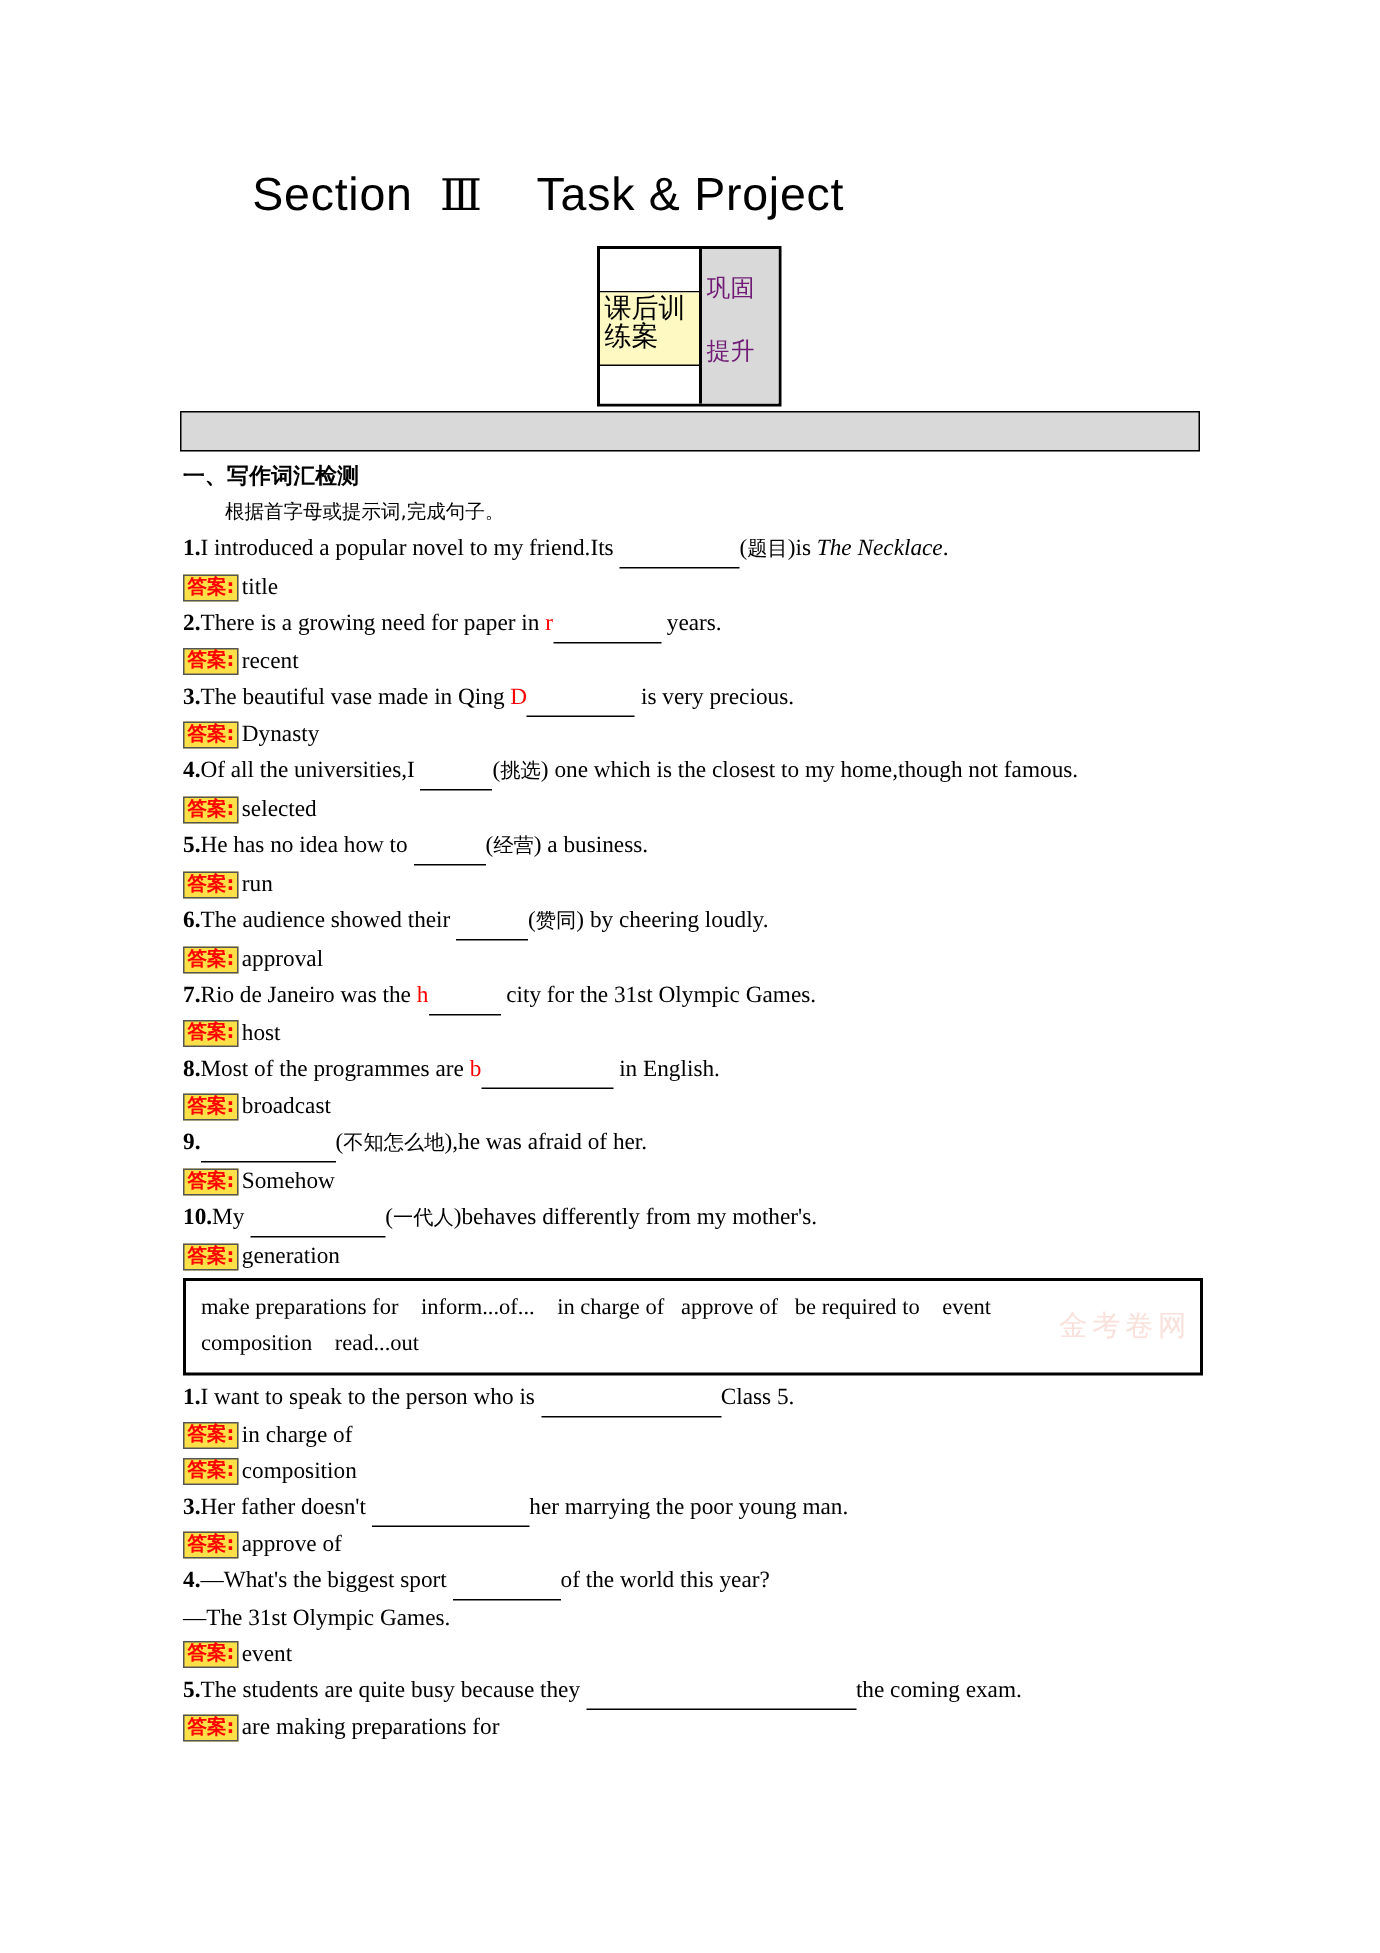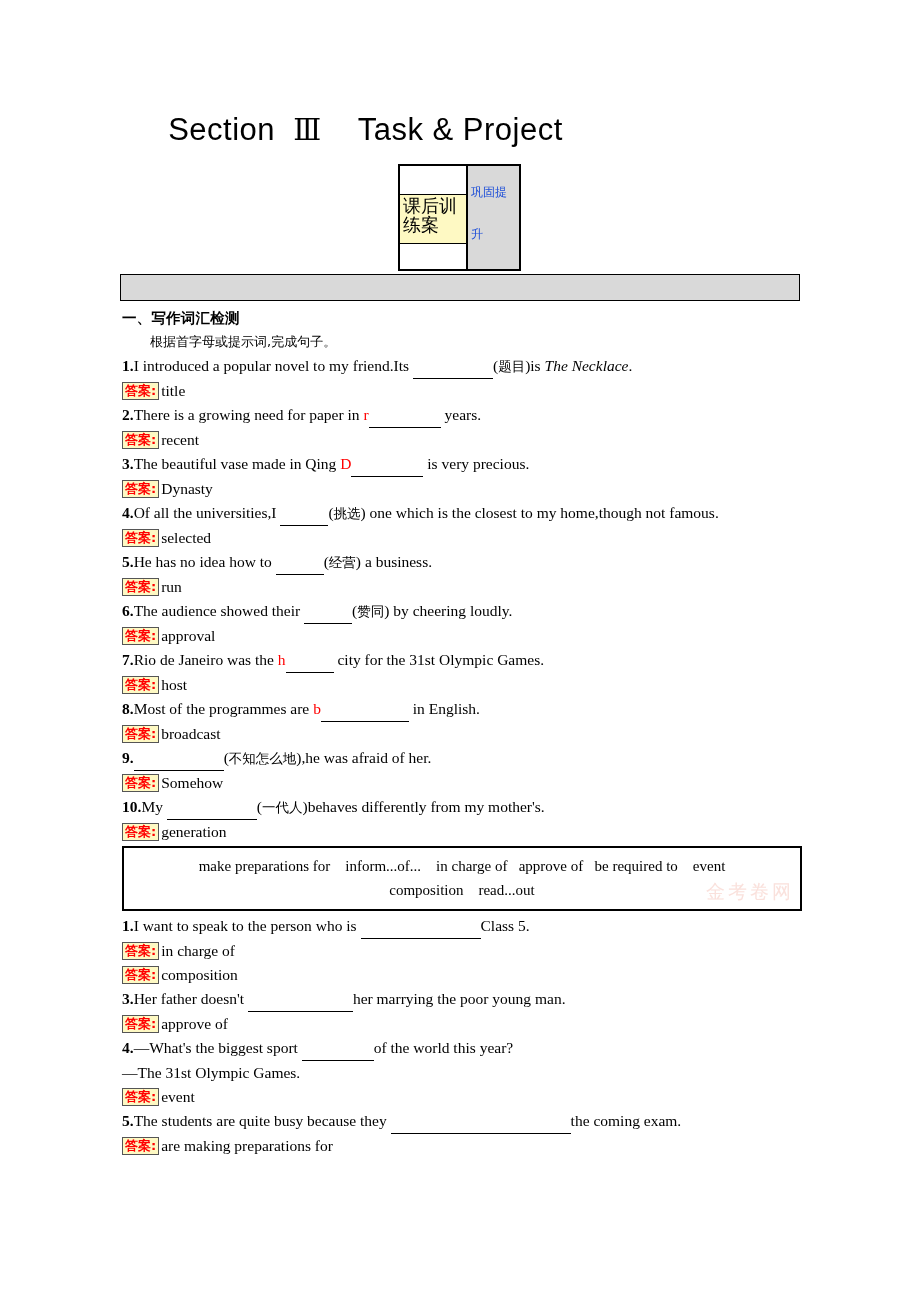--- a/index.html
+++ b/index.html
@@ -81,25 +81,25 @@
     color: #000;
   }
   .hdr-left-bot {
     height: 25px;
     background: #ffffff;
   }
   .hdr-right {
     flex: 1;
     background: #d9d9d9;
     font-family: "DejaVu Sans", sans-serif;
-    font-size: 12px;
+    font-size: 16px;
     line-height: 42px;
     padding: 5px 1px 0 3px;
     box-sizing: border-box;
-    color: #1d4ed8;
+    color: #701a75;
   }
 
   
   .gray-bar {
     position: absolute;
     left: 120px;
     top: 274px;
     width: 680px;
     height: 27px;
     background: #d9d9d9;
@@ -137,30 +137,30 @@
     white-space: pre-wrap;
   }
   .q .num { font-weight: bold; }
   .hint { color: #ff0000; }
   .blank {
     border-bottom: 1px solid #000;
     display: inline-block;
     vertical-align: baseline;
   }
   .ital { font-style: italic; }
-  .cn { font-family: Liberation Serif, serif; font-size: 13.5px; }
+  .cn { font-family: Liberation Mono, monospace; font-size: 13.5px; }
 
   .ans {
     line-height: 24px;
     font-size: 15.5px;
     white-space: pre-wrap;
   }
   .ans-tag {
     display: inline-block;
-    background: #fef9c3;
+    background: #fde047;
     border: 1px solid #555;
     color: #ff0000;
     font-family: "DejaVu Sans", sans-serif;
     font-size: 13px;
     font-weight: bold;
     line-height: 16px;
     padding: 0 2px;
     margin-right: 2px;
     position: relative;
     top: -1px;
@@ -173,26 +173,25 @@
     width: 680px;
     padding: 6px 10px 7px 10px;
     margin: 2px 0 3px 0;
     position: relative;
     overflow: hidden;
   }
   .wordbox-line {
     font-size: 15px;
     line-height: 24px;
     white-space: pre;
-    text-align: center;
   }
   .watermark {
     position: absolute;
     right: 6px;
-    bottom: 4px;
+    bottom: 18px;
     font-family: "DejaVu Sans", sans-serif;
     font-size: 19px;
     color: #f6c9c0;
     opacity: 0.55;
     letter-spacing: 3px;
     white-space: nowrap;
     pointer-events: none;
   }
 </style>
 </head>

